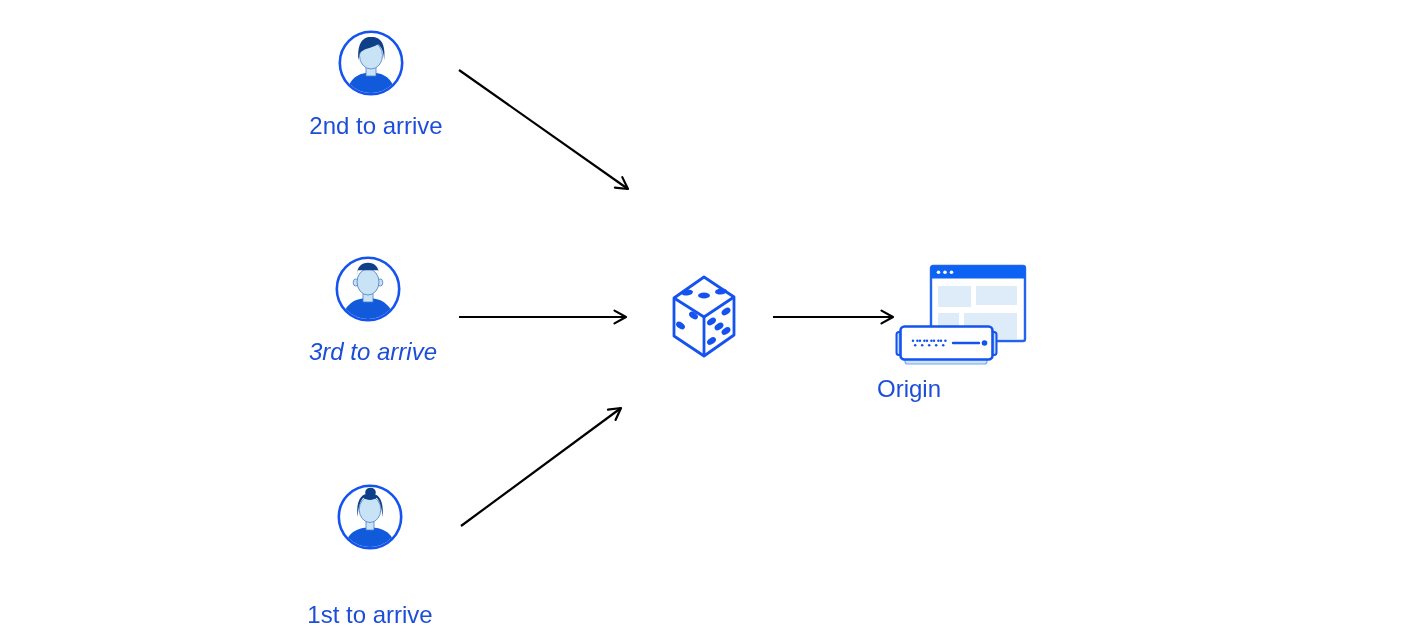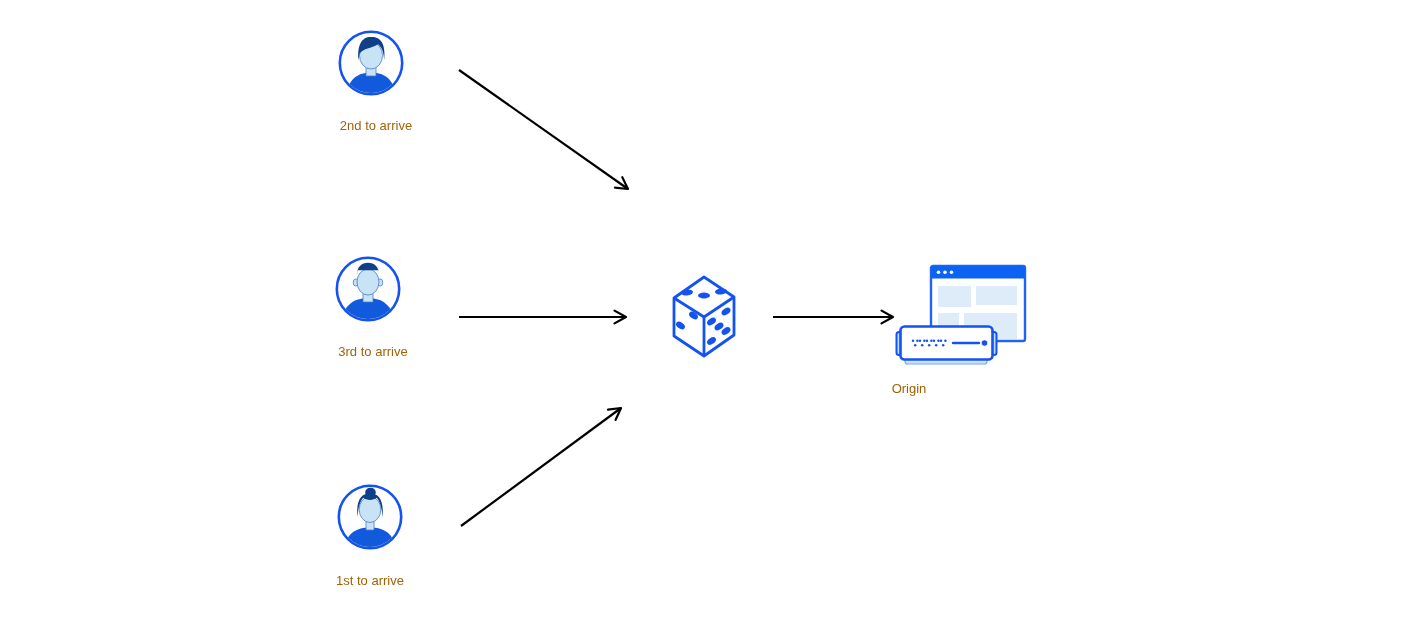--- a/index.html
+++ b/index.html
@@ -6,23 +6,23 @@
   .canvas{
     position:relative;
     width:1405px;height:633px;
     background:#ffffff;
     font-family:"Liberation Sans","DejaVu Sans",sans-serif;
     overflow:hidden;
   }
   .node{position:absolute;}
   .node-label{
     position:absolute;
-    font-size:13px;
+    font-size:24px;
     line-height:20px;
-    color:#a16207;
+    color:#1d4ed8;
     text-align:center;
     white-space:nowrap;
   }
   .icon-svg{display:block;}
   .arrows{position:absolute;left:0;top:0;pointer-events:none;}
 </style>
 </head>
 <body>
 
 <div class="canvas">
@@ -70,42 +70,42 @@
         <path d="M7,66 C8,48.5 20,42 33,42 C46,42 58,48.5 59,66 Z" fill="#115ADB"></path>
         <path d="M28,34 h10 v12 h-10 Z" fill="#C9E3F6" stroke="#4A7CC8" stroke-width="0.8"></path>
         <ellipse cx="20.8" cy="26.5" rx="2.6" ry="3.6" fill="#C9E3F6" stroke="#4A7CC8" stroke-width="0.8"></ellipse>
         <ellipse cx="45.2" cy="26.5" rx="2.6" ry="3.6" fill="#C9E3F6" stroke="#4A7CC8" stroke-width="0.8"></ellipse>
         <ellipse cx="33" cy="26" rx="11" ry="13" fill="#C9E3F6" stroke="#4A7CC8" stroke-width="0.8"></ellipse>
         <path d="M21.8,21 C21.8,10.5 26.5,6.8 33,6.8 C39.5,6.8 44.2,10.5 44.2,21
                  C44.2,17.5 43.6,15.4 43,14.2 L23,14.2 C22.4,15.4 21.9,17.5 21.8,21 Z" fill="#0E3F88"></path>
       </g>
     </svg>
   </div>
-  <div class="node-label" style="left:303px;top:342px;width:140px;">3rd to arrive</div>
+  <div class="node-label" style="left:303px;top:342px;width:140px;font-style:italic;">3rd to arrive</div>
 
   <div class="node" style="left:337px;top:484px;">
     <svg class="icon-svg" width="66" height="66" viewBox="0 0 66 66">
       <defs>
           <clipPath id="clipC">
             <circle cx="33" cy="33" r="30"></circle>
           </clipPath>
         </defs>
       <circle cx="33" cy="33" r="31.2" fill="#ffffff" stroke="#1553F0" stroke-width="2.6"></circle>
       <g clip-path="url(#clipC)">
         <path d="M8,66 C8,50 19,43.5 33,43.5 C47,43.5 58,50 58,66 Z" fill="#115ADB"></path>
         <path d="M29,33 h8 v13 h-8 Z" fill="#C9E3F6" stroke="#4A7CC8" stroke-width="0.8"></path>
         <ellipse cx="33.5" cy="8.5" rx="5.3" ry="4.8" fill="#0E3F88"></ellipse>
         <ellipse cx="33" cy="25.5" rx="10.8" ry="13" fill="#C9E3F6" stroke="#4A7CC8" stroke-width="0.8"></ellipse>
         <path d="M20.6,33 C18.6,15.5 25,9.2 33,9.2 C41,9.2 47.4,15.5 45.4,33
                  C44.6,21 42.2,16.6 39.6,13.8 C36.6,16.6 29.4,16.6 26.4,13.8
                  C23.8,16.6 21.4,21 20.6,33 Z" fill="#0E3F88"></path>
       </g>
     </svg>
   </div>
-  <div class="node-label" style="left:300px;top:571px;width:140px;">1st to arrive</div>
+  <div class="node-label" style="left:300px;top:605px;width:140px;">1st to arrive</div>
 
   <div class="node" style="left:668px;top:270px;">
     <svg class="icon-svg" width="72" height="92" viewBox="0 0 72 92">
       <g stroke="#1553F0" stroke-width="2.8" stroke-linejoin="round" fill="#ffffff">
         <path d="M36,7 L66,27 L66,65 L36,86 L6,66 L6,28 Z"></path>
         <path d="M6,28 L36,47 L66,27" fill="none"></path>
         <path d="M36,47 L36,86" fill="none"></path>
       </g>
       <g fill="#1553F0">
 

